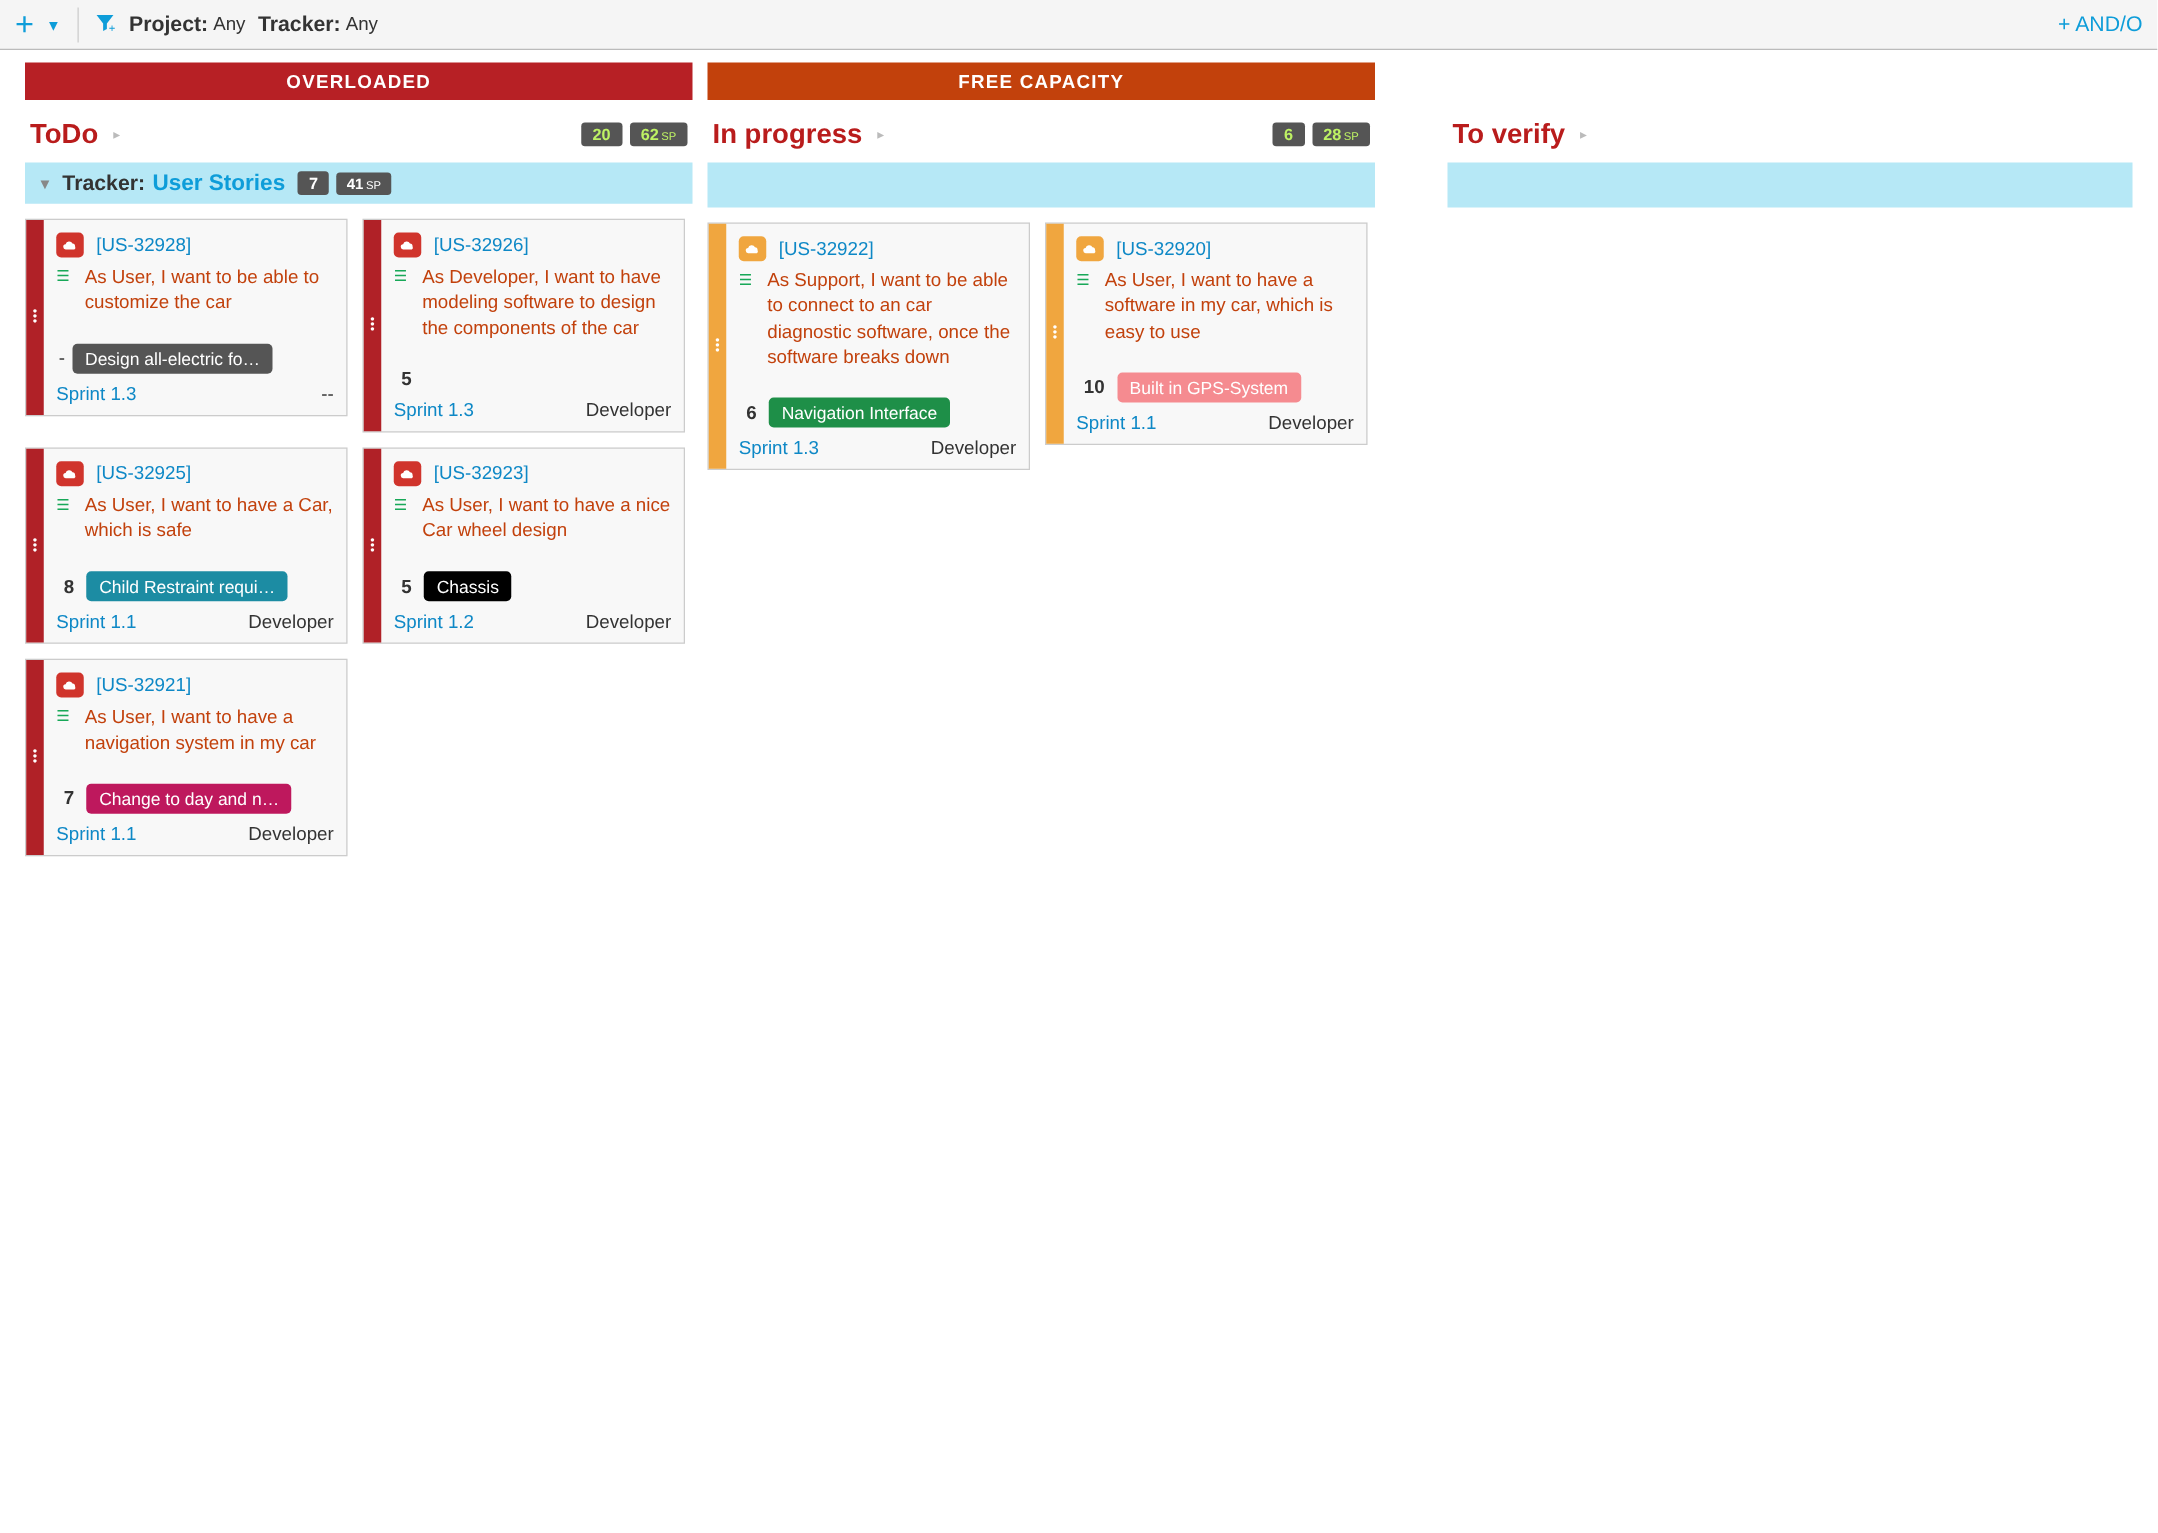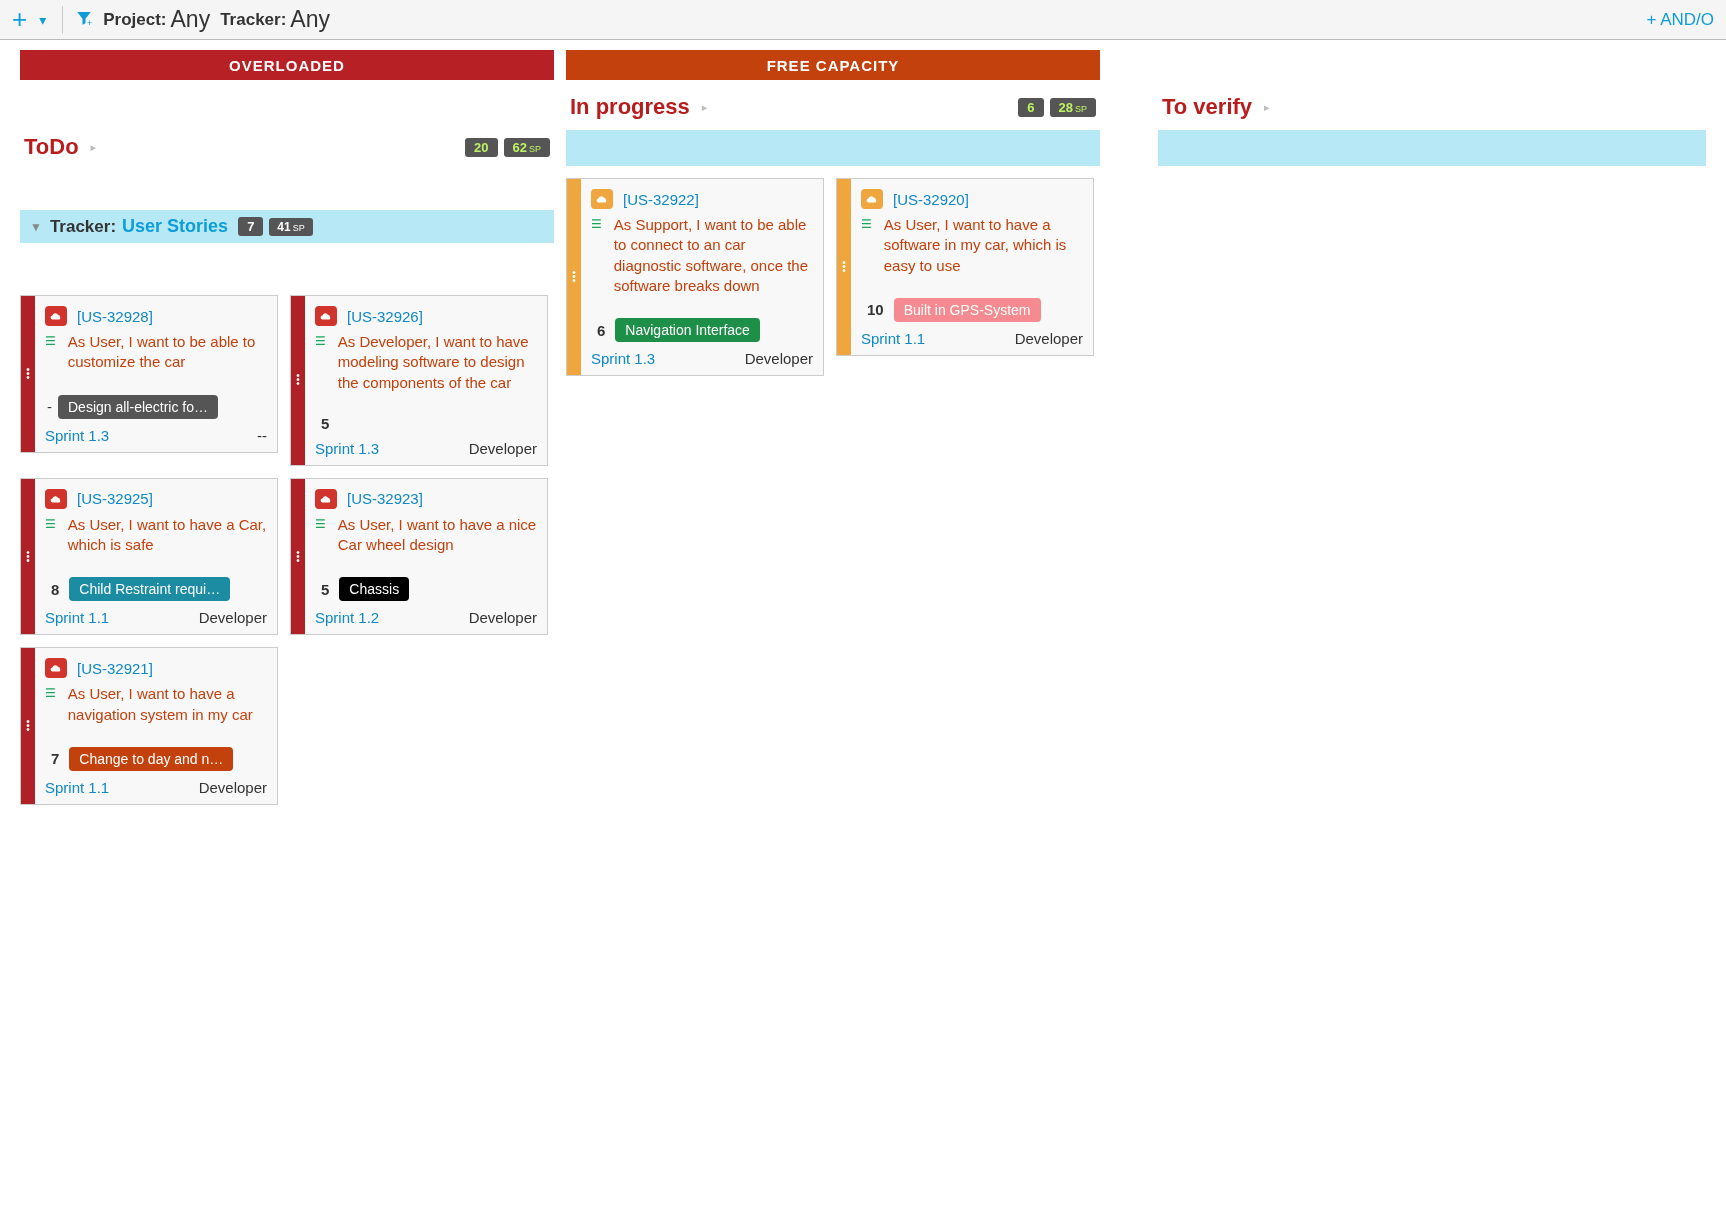--- a/index.html
+++ b/index.html
@@ -3,26 +3,26 @@
 <meta charset="utf-8">
 <style>
 * { box-sizing: border-box; margin: 0; padding: 0; }
 body { font-family: -apple-system, BlinkMacSystemFont, "Segoe UI", Helvetica, Arial, sans-serif; background: #fff; font-size: 14px; color: #333; }
 .toolbar { display: flex; align-items: center; padding: 4px 12px; border-bottom: 1px solid #bbb; background: #f5f5f5; height: 40px; }
 .toolbar .plus-icon { color: #0e9dd9; font-size: 26px; font-weight: 300; margin-right: 12px; cursor: pointer; }
 .toolbar .chev-icon { color: #0e9dd9; font-size: 14px; margin-right: 16px; cursor: pointer; }
 .toolbar .divider { width: 1px; height: 28px; background: #ccc; margin-right: 12px; }
 .toolbar .filter-icon { color: #0e9dd9; margin-right: 10px; cursor: pointer; }
 .toolbar .filter-text { font-weight: 700; font-size: 17px; }
-.toolbar .filter-val { font-weight: 400; font-size: 23px; margin-left: 4px; margin-right: 10px; }
+.toolbar .filter-val { font-weight: 400; font-size: 15px; margin-left: 4px; margin-right: 10px; }
 .toolbar .andor { margin-left: auto; color: #0e9dd9; font-size: 17px; cursor: pointer; }
 
 .board { display: flex; padding: 10px 20px; gap: 12px; align-items: flex-start; }
 .col { display: flex; flex-direction: column; }
-.col.todo { flex: 0 0 534px; gap: 40px; }
+.col.todo { flex: 0 0 534px; }
 .col.inprog { flex: 0 0 534px; }
 .col.verify { flex: 1 1 auto; min-width: 200px; margin-left: 46px; }
 
 .capacity { height: 30px; border-radius: 0; display: flex; align-items: center; justify-content: center; color: #fff; font-weight: 700; letter-spacing: 1px; font-size: 15px; }
 .capacity.over { background: #b72025; }
 .capacity.free { background: #c2410c; }
 
 .col-header { display: flex; align-items: center; padding: 14px 4px 10px 4px; }
 .col-title { font-weight: 700; font-size: 22px; color: #b91c1c; margin-right: 8px; }
 .expand-icon { color: #bbb; font-size: 11px; margin-left: 4px; cursor: pointer; }
@@ -54,21 +54,21 @@
 .card .id { color: #0e88c6; font-size: 15px; }
 .card .row2 { display: flex; margin-bottom: 10px; }
 .list-icon { color: #18a858; font-size: 12px; margin-right: 12px; margin-top: 2px; line-height: 14px; }
 .card .desc { font-size: 15px; color: #c2410c; line-height: 1.35; flex: 1; }
 .card .row3 { display: flex; align-items: center; margin-top: auto; padding-top: 12px; }
 .card .pts { font-weight: 700; font-size: 15px; margin-left: 6px; margin-right: 10px; }
 .tag { border-radius: 4px; padding: 4px 10px; color: #fff; font-size: 14px; white-space: nowrap; overflow: hidden; text-overflow: ellipsis; max-width: 180px; }
 .tag.dark { background: #555; }
 .tag.teal { background: #1c8ca3; }
 .tag.orange { background: #000000; }
-.tag.mint { background: #c2410c; }
+.tag.mint { background: #be185d; }
 .tag.green { background: #1e8f48; }
 .tag.pink { background: #f58b90; }
 .card .row4 { display: flex; align-items: center; justify-content: space-between; margin-top: 8px; }
 .card .sprint { color: #0e88c6; font-size: 15px; }
 .card .assignee { font-size: 15px; color: #333; }
 .dash { font-size: 15px; margin-left: 2px; margin-right: 6px; }
 </style>
 </head>
 <body>
 

